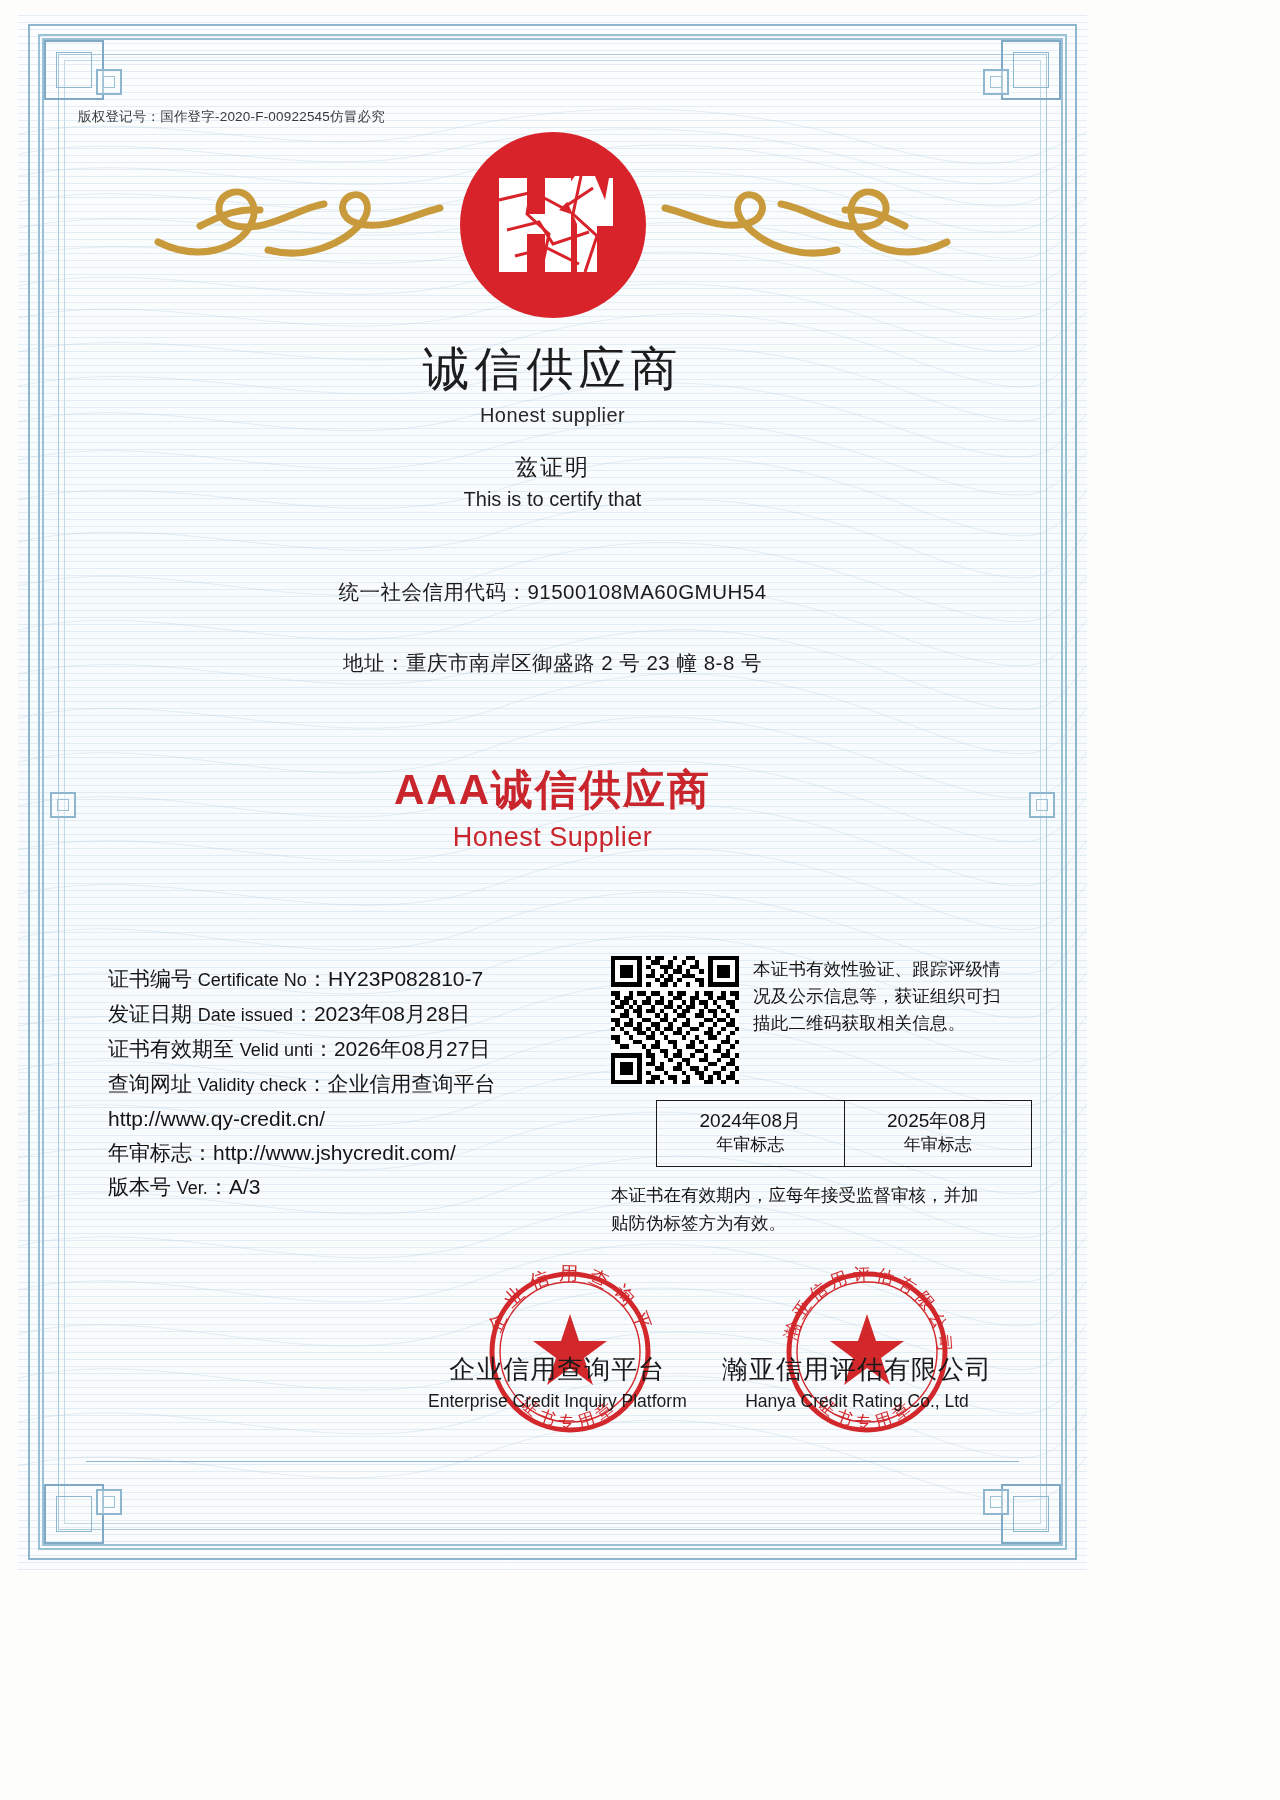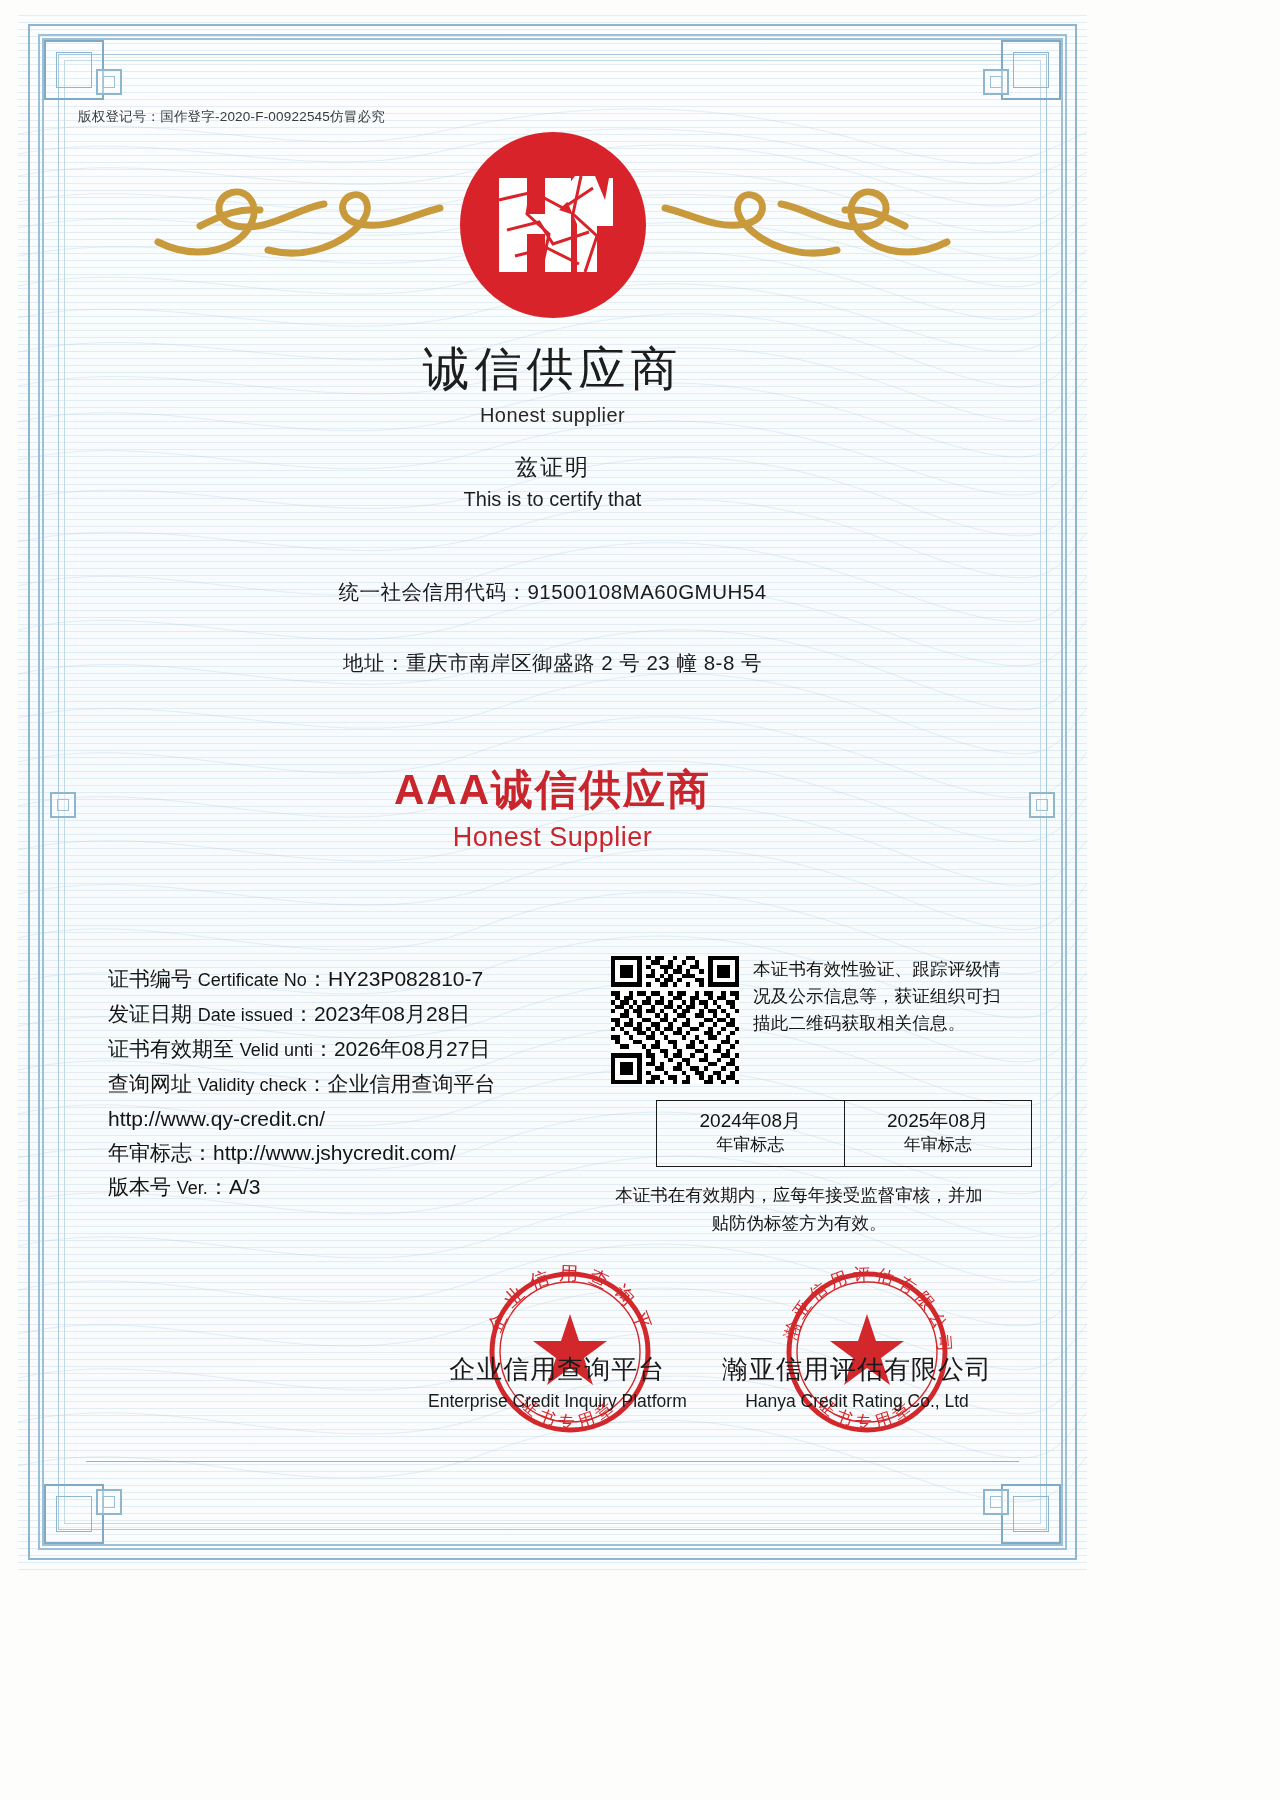--- a/index.html
+++ b/index.html
@@ -294,21 +294,21 @@
     font-size: 17px;
     line-height: 24px;
     color: #111;
   }
   .right-foot {
     margin-top: 14px;
     width: 376px;
     font-size: 17.5px;
     line-height: 28px;
     color: #141414;
-    text-align: center;
+    text-align: left;
   }
 
   
   .seal-area {
     position: absolute;
     left: 0; right: 0;
     top: 1170px;
     height: 210px;
   }
   .org {

